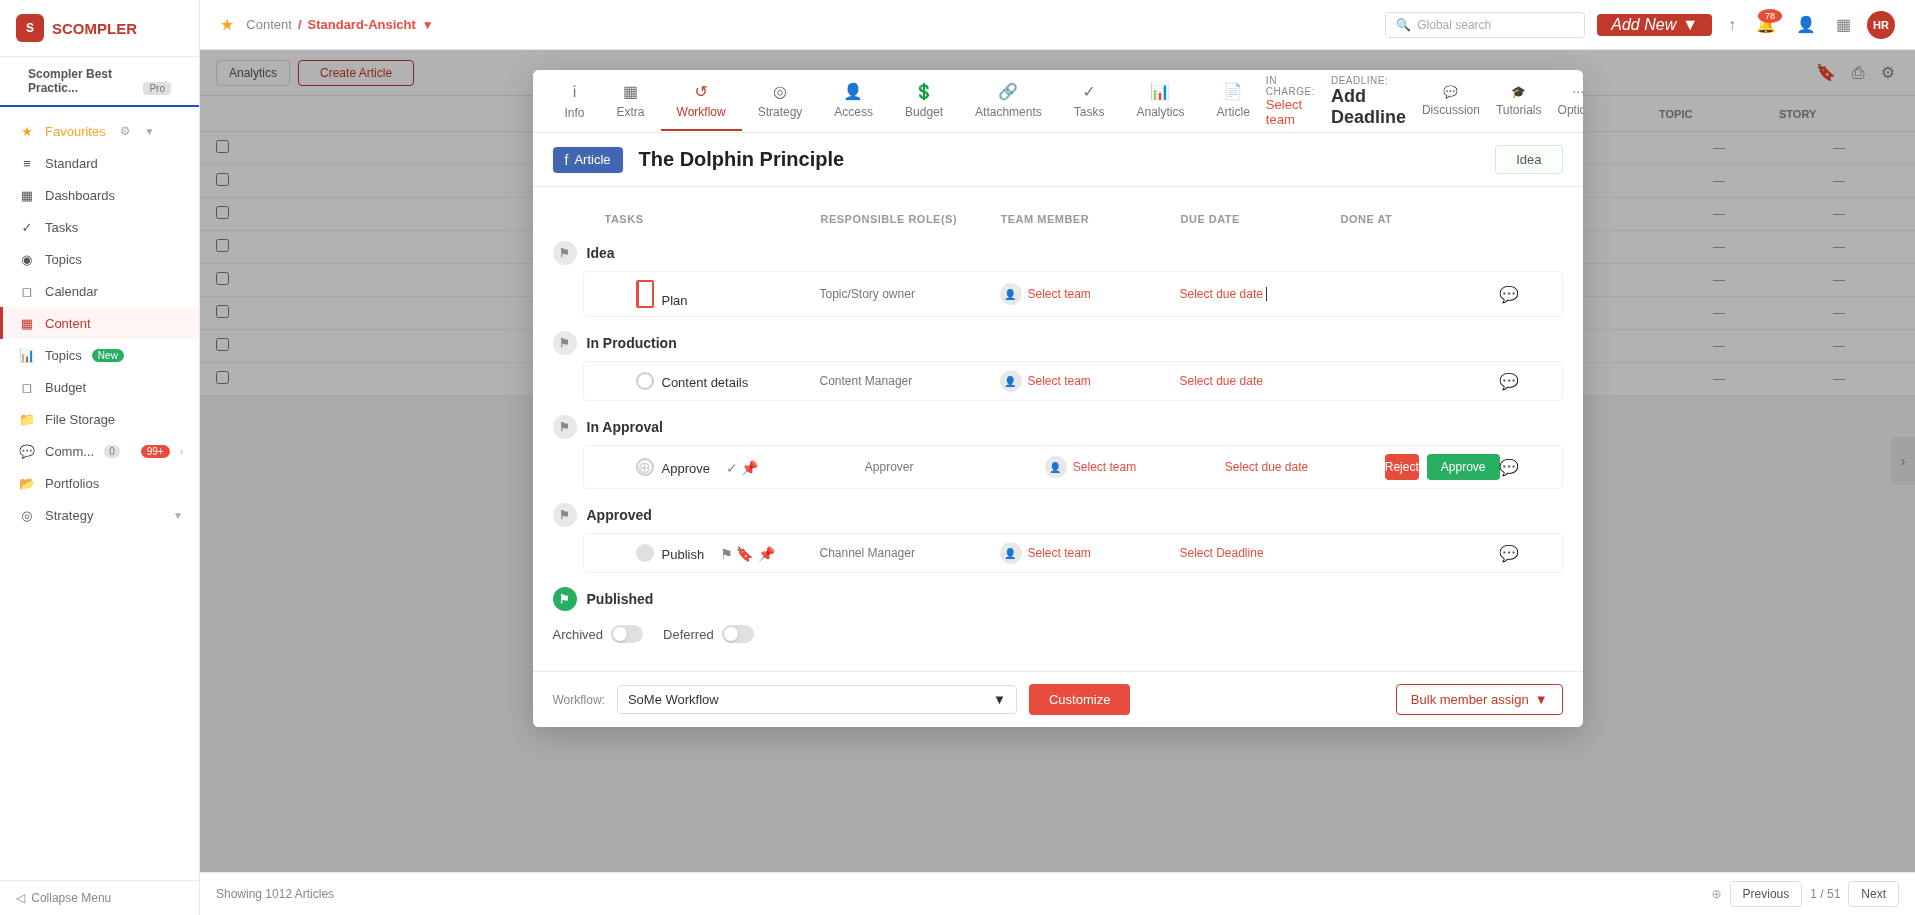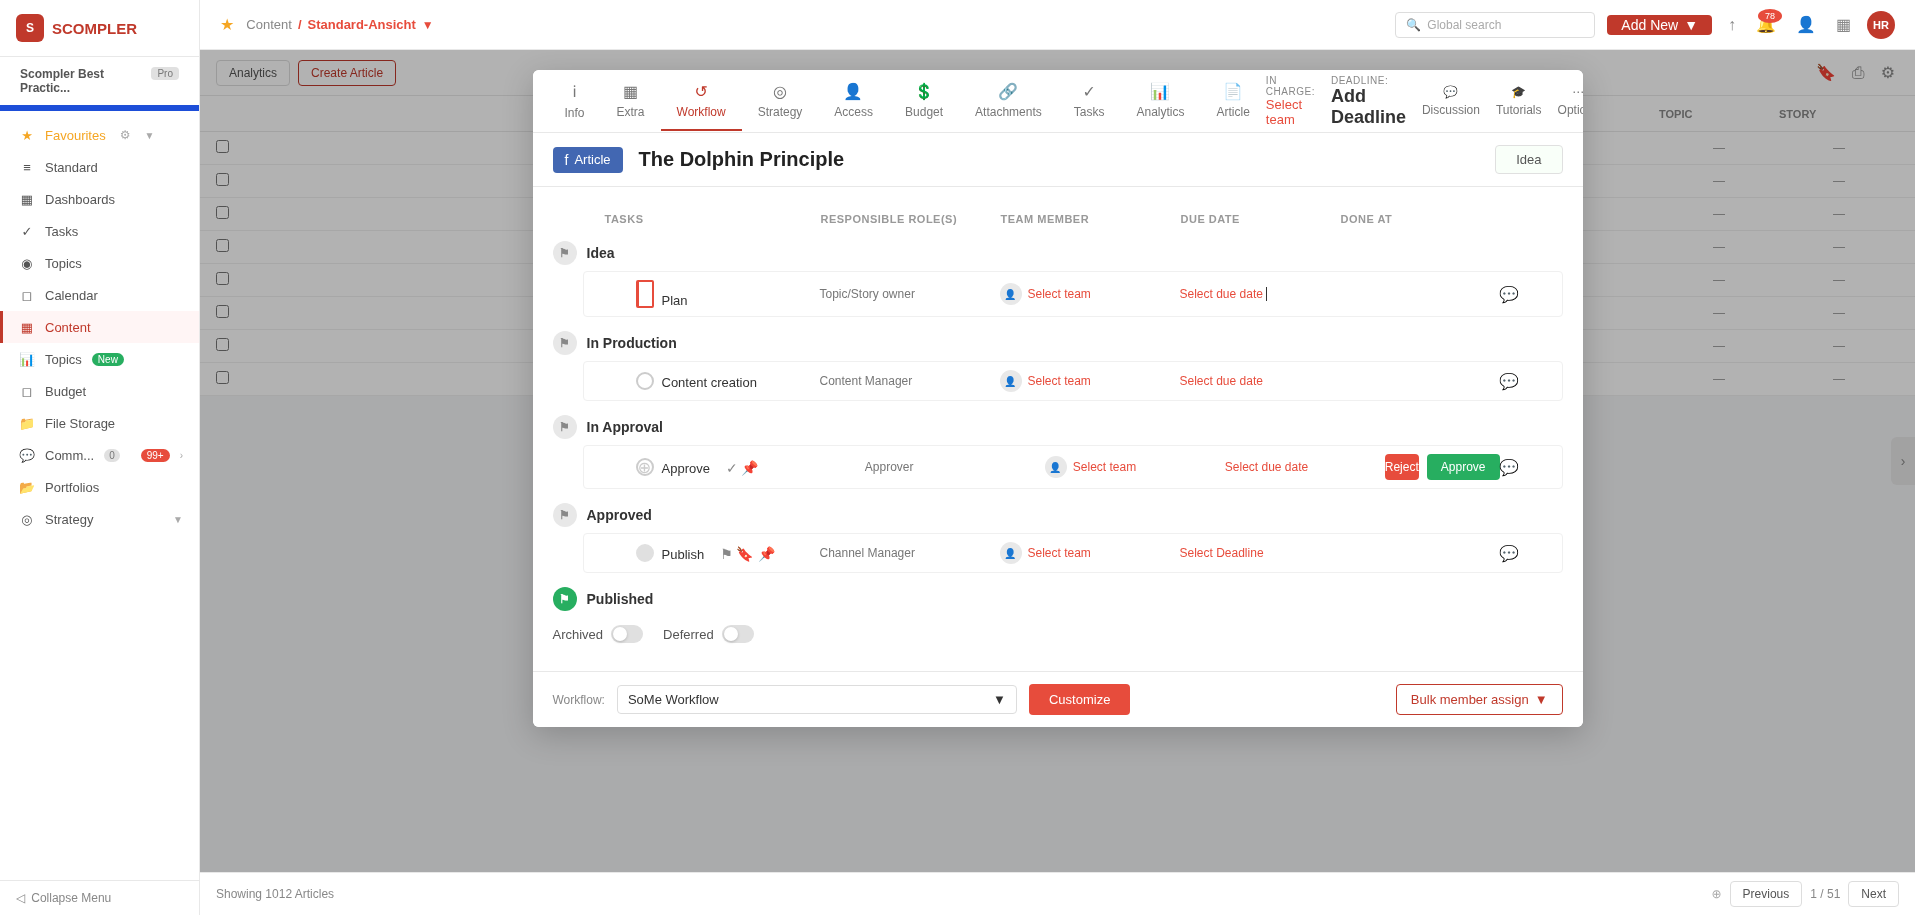--- a/index.html
+++ b/index.html
@@ -3,50 +3,50 @@
   <meta charset="utf-8">
   <style>
     * { box-sizing: border-box; margin: 0; padding: 0; font-family: -apple-system, BlinkMacSystemFont, 'Segoe UI', sans-serif; }
     body { background: #f4f5f7; display: flex; height: 915px; overflow: hidden; font-size: 13px; color: #333; }
 
     
     .sidebar { width: 200px; background: #fff; border-right: 1px solid #e8e8e8; display: flex; flex-direction: column; flex-shrink: 0; }
     .sidebar-logo { display: flex; align-items: center; gap: 8px; padding: 14px 16px; border-bottom: 1px solid #e8e8e8; }
     .logo-icon { width: 28px; height: 28px; background: #c0392b; border-radius: 6px; display: flex; align-items: center; justify-content: center; color: white; font-weight: bold; font-size: 12px; }
     .logo-text { font-weight: 700; font-size: 15px; color: #c0392b; }
-    .sidebar-workspace { padding: 10px 20px; border-bottom: 6px solid #1d4ed8; display: flex; align-items: flex-start; justify-content: space-between; }
+    .sidebar-workspace { padding: 10px 28px; border-bottom: 2px solid #1d4ed8; display: flex; align-items: flex-end; justify-content: space-between; }
     .workspace-name { font-size: 12px; color: #555; font-weight: 600; }
     .workspace-badge { background: #e0e0e0; border-radius: 4px; padding: 1px 6px; font-size: 10px; color: #777; }
     .sidebar-nav { flex: 1; overflow-y: auto; padding: 8px 0; }
     .nav-item { display: flex; align-items: center; gap: 10px; padding: 8px 16px; cursor: pointer; color: #555; font-size: 13px; border-left: 3px solid transparent; }
     .nav-item.active { color: #c0392b; border-left: 3px solid #c0392b; background: #fff5f5; }
     .nav-item.favourites { color: #f5a623; }
     .nav-icon { width: 16px; height: 16px; display: inline-flex; align-items: center; justify-content: center; flex-shrink: 0; }
     .nav-badge { background: #e74c3c; color: white; border-radius: 10px; padding: 1px 6px; font-size: 10px; margin-left: auto; }
     .nav-badge-gray { background: #e0e0e0; color: #777; border-radius: 10px; padding: 1px 5px; font-size: 10px; }
     .nav-badge-green { background: #27ae60; color: white; border-radius: 10px; padding: 1px 6px; font-size: 10px; }
     .collapse-menu { padding: 10px 16px; border-top: 1px solid #e8e8e8; font-size: 12px; color: #888; cursor: pointer; display: flex; align-items: center; gap: 6px; }
 
     
     .main { flex: 1; display: flex; flex-direction: column; overflow: hidden; }
     .top-bar { background: #fff; border-bottom: 1px solid #e8e8e8; padding: 0 20px; height: 50px; display: flex; align-items: center; gap: 12px; flex-shrink: 0; }
     .breadcrumb { display: flex; align-items: center; gap: 6px; font-size: 13px; color: #888; }
     .breadcrumb-sep { color: #e74c3c; font-weight: bold; }
     .breadcrumb-current { color: #e74c3c; font-weight: 600; cursor: pointer; }
     .top-bar-right { margin-left: auto; display: flex; align-items: center; gap: 12px; }
     .search-box { border: 1px solid #ddd; border-radius: 4px; padding: 5px 10px; font-size: 12px; width: 200px; color: #888; display: flex; align-items: center; gap: 6px; }
-    .add-new-btn { background: #c0392b; color: white; border: none; border-radius: 4px; padding: 2px 14px; font-size: 14px; cursor: pointer; display: flex; align-items: center; gap: 6px; }
+    .add-new-btn { background: #c0392b; color: white; border: none; border-radius: 4px; padding: 2px 14px; font-size: 16px; cursor: pointer; display: flex; align-items: center; gap: 6px; font-style: italic; }
     .icon-btn { background: none; border: none; cursor: pointer; color: #888; padding: 4px; font-size: 16px; }
 
     .content-area { flex: 1; display: flex; overflow: hidden; position: relative; }
     .table-area { flex: 1; background: #f4f5f7; overflow: auto; }
     .table-header { background: #fff; border-bottom: 1px solid #e8e8e8; display: flex; align-items: center; padding: 0 16px; height: 46px; gap: 16px; }
     .table-actions { display: flex; align-items: center; gap: 8px; }
     .btn-outline { border: 1px solid #ddd; background: #fff; border-radius: 4px; padding: 5px 12px; font-size: 12px; cursor: pointer; color: #555; }
-    .btn-create { border: 1px solid #c0392b; color: #c0392b; background: #fff; border-radius: 4px; padding: 5px 12px; font-size: 12px; cursor: pointer; }
+    .btn-create { border: 1px solid #c0392b; color: #c0392b; background: #fff; border-radius: 4px; padding: 5px 21px; font-size: 12px; cursor: pointer; }
     .table-col-headers { display: flex; align-items: center; background: #fff; border-bottom: 1px solid #e8e8e8; padding: 0 16px; height: 36px; font-size: 11px; color: #888; font-weight: 600; }
     .col-check { width: 30px; }
     .col-title { flex: 1; }
     .col-topic { width: 120px; }
     .col-story { width: 120px; }
 
     
     .overlay { position: absolute; top: 0; left: 0; right: 0; bottom: 0; background: rgba(0,0,0,0.3); display: flex; align-items: flex-start; justify-content: center; padding-top: 20px; z-index: 100; }
     .modal { background: #fff; border-radius: 6px; width: 1050px; max-height: 860px; overflow: hidden; display: flex; flex-direction: column; box-shadow: 0 8px 32px rgba(0,0,0,0.2); }
 
@@ -443,21 +443,21 @@
           </div>
 
           <div class="wf-section-header">
             <div class="section-flag inprod">⚑</div>
             <span>In Production</span>
           </div>
           <div class="wf-row">
             <div class="wf-check"></div>
             <div class="wf-task">
               <div class="task-radio"></div>
-              <span>Content creation</span>
+              <span>Content details</span>
             </div>
             <div class="wf-role">Content Manager</div>
             <div class="wf-team">
               <div class="team-avatar">👤</div>
               <span>Select team</span>
             </div>
             <div class="wf-due">Select due date</div>
             <div class="wf-done"></div>
             <div class="wf-actions">
               <span class="action-icon">💬</span>

